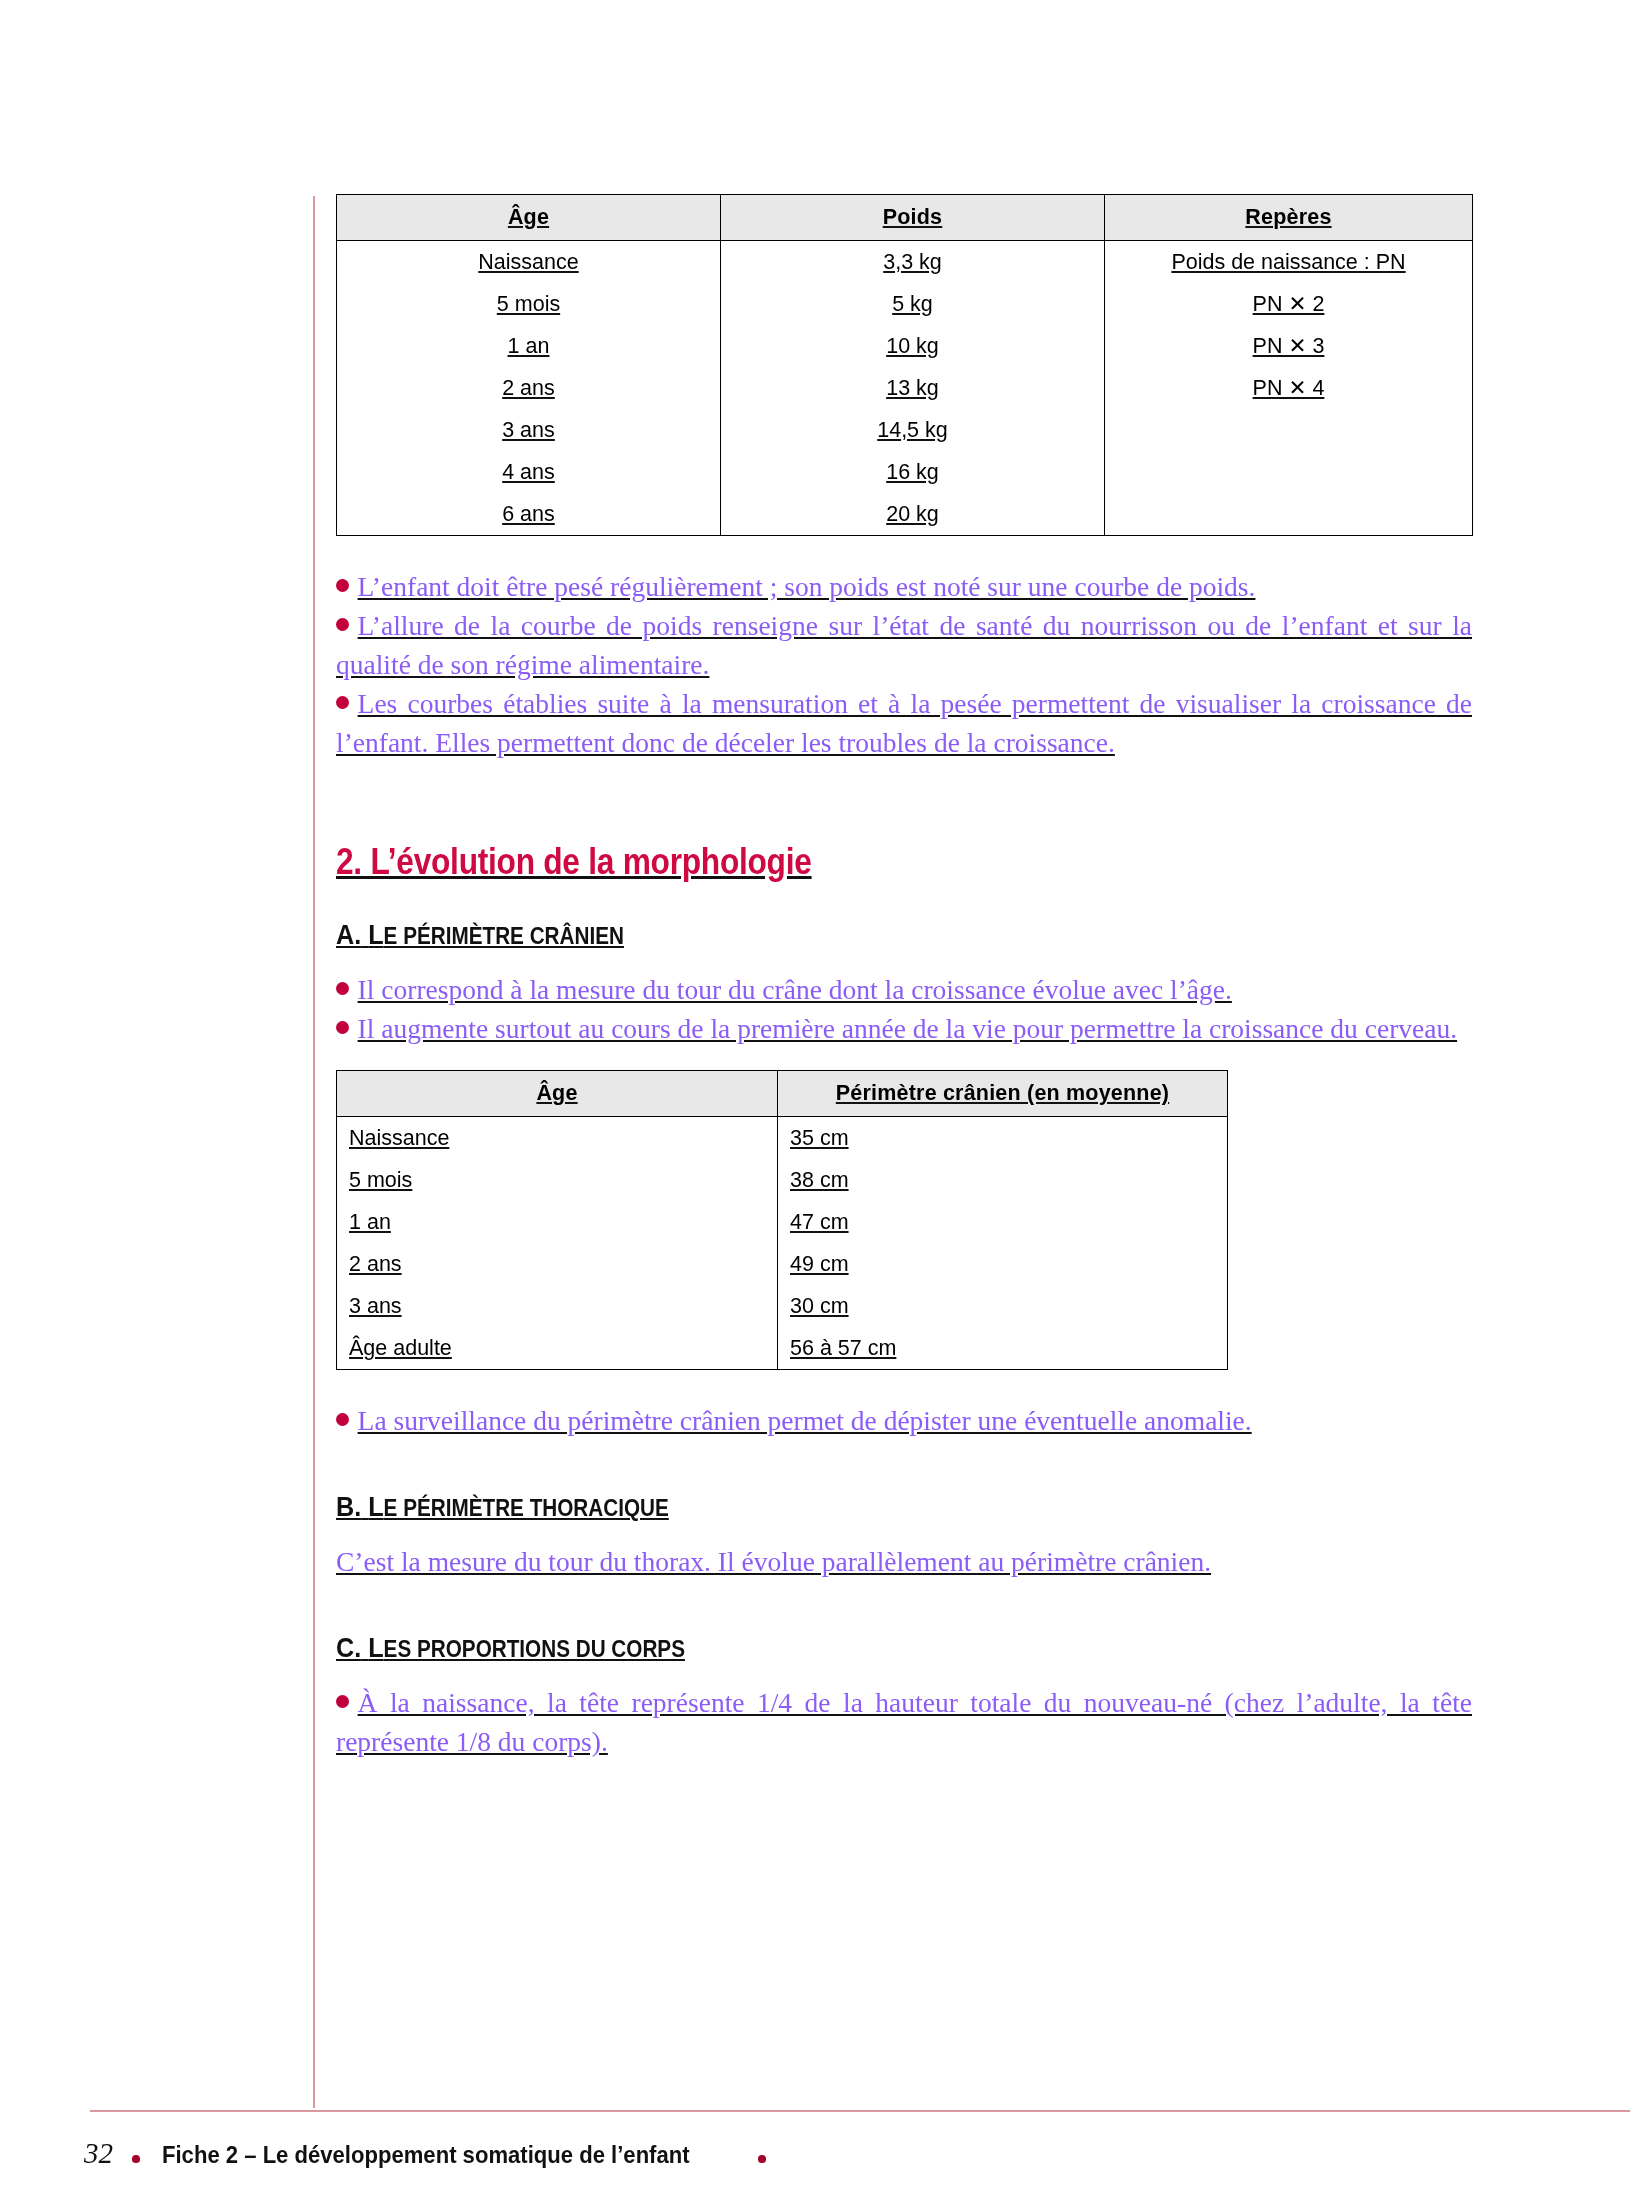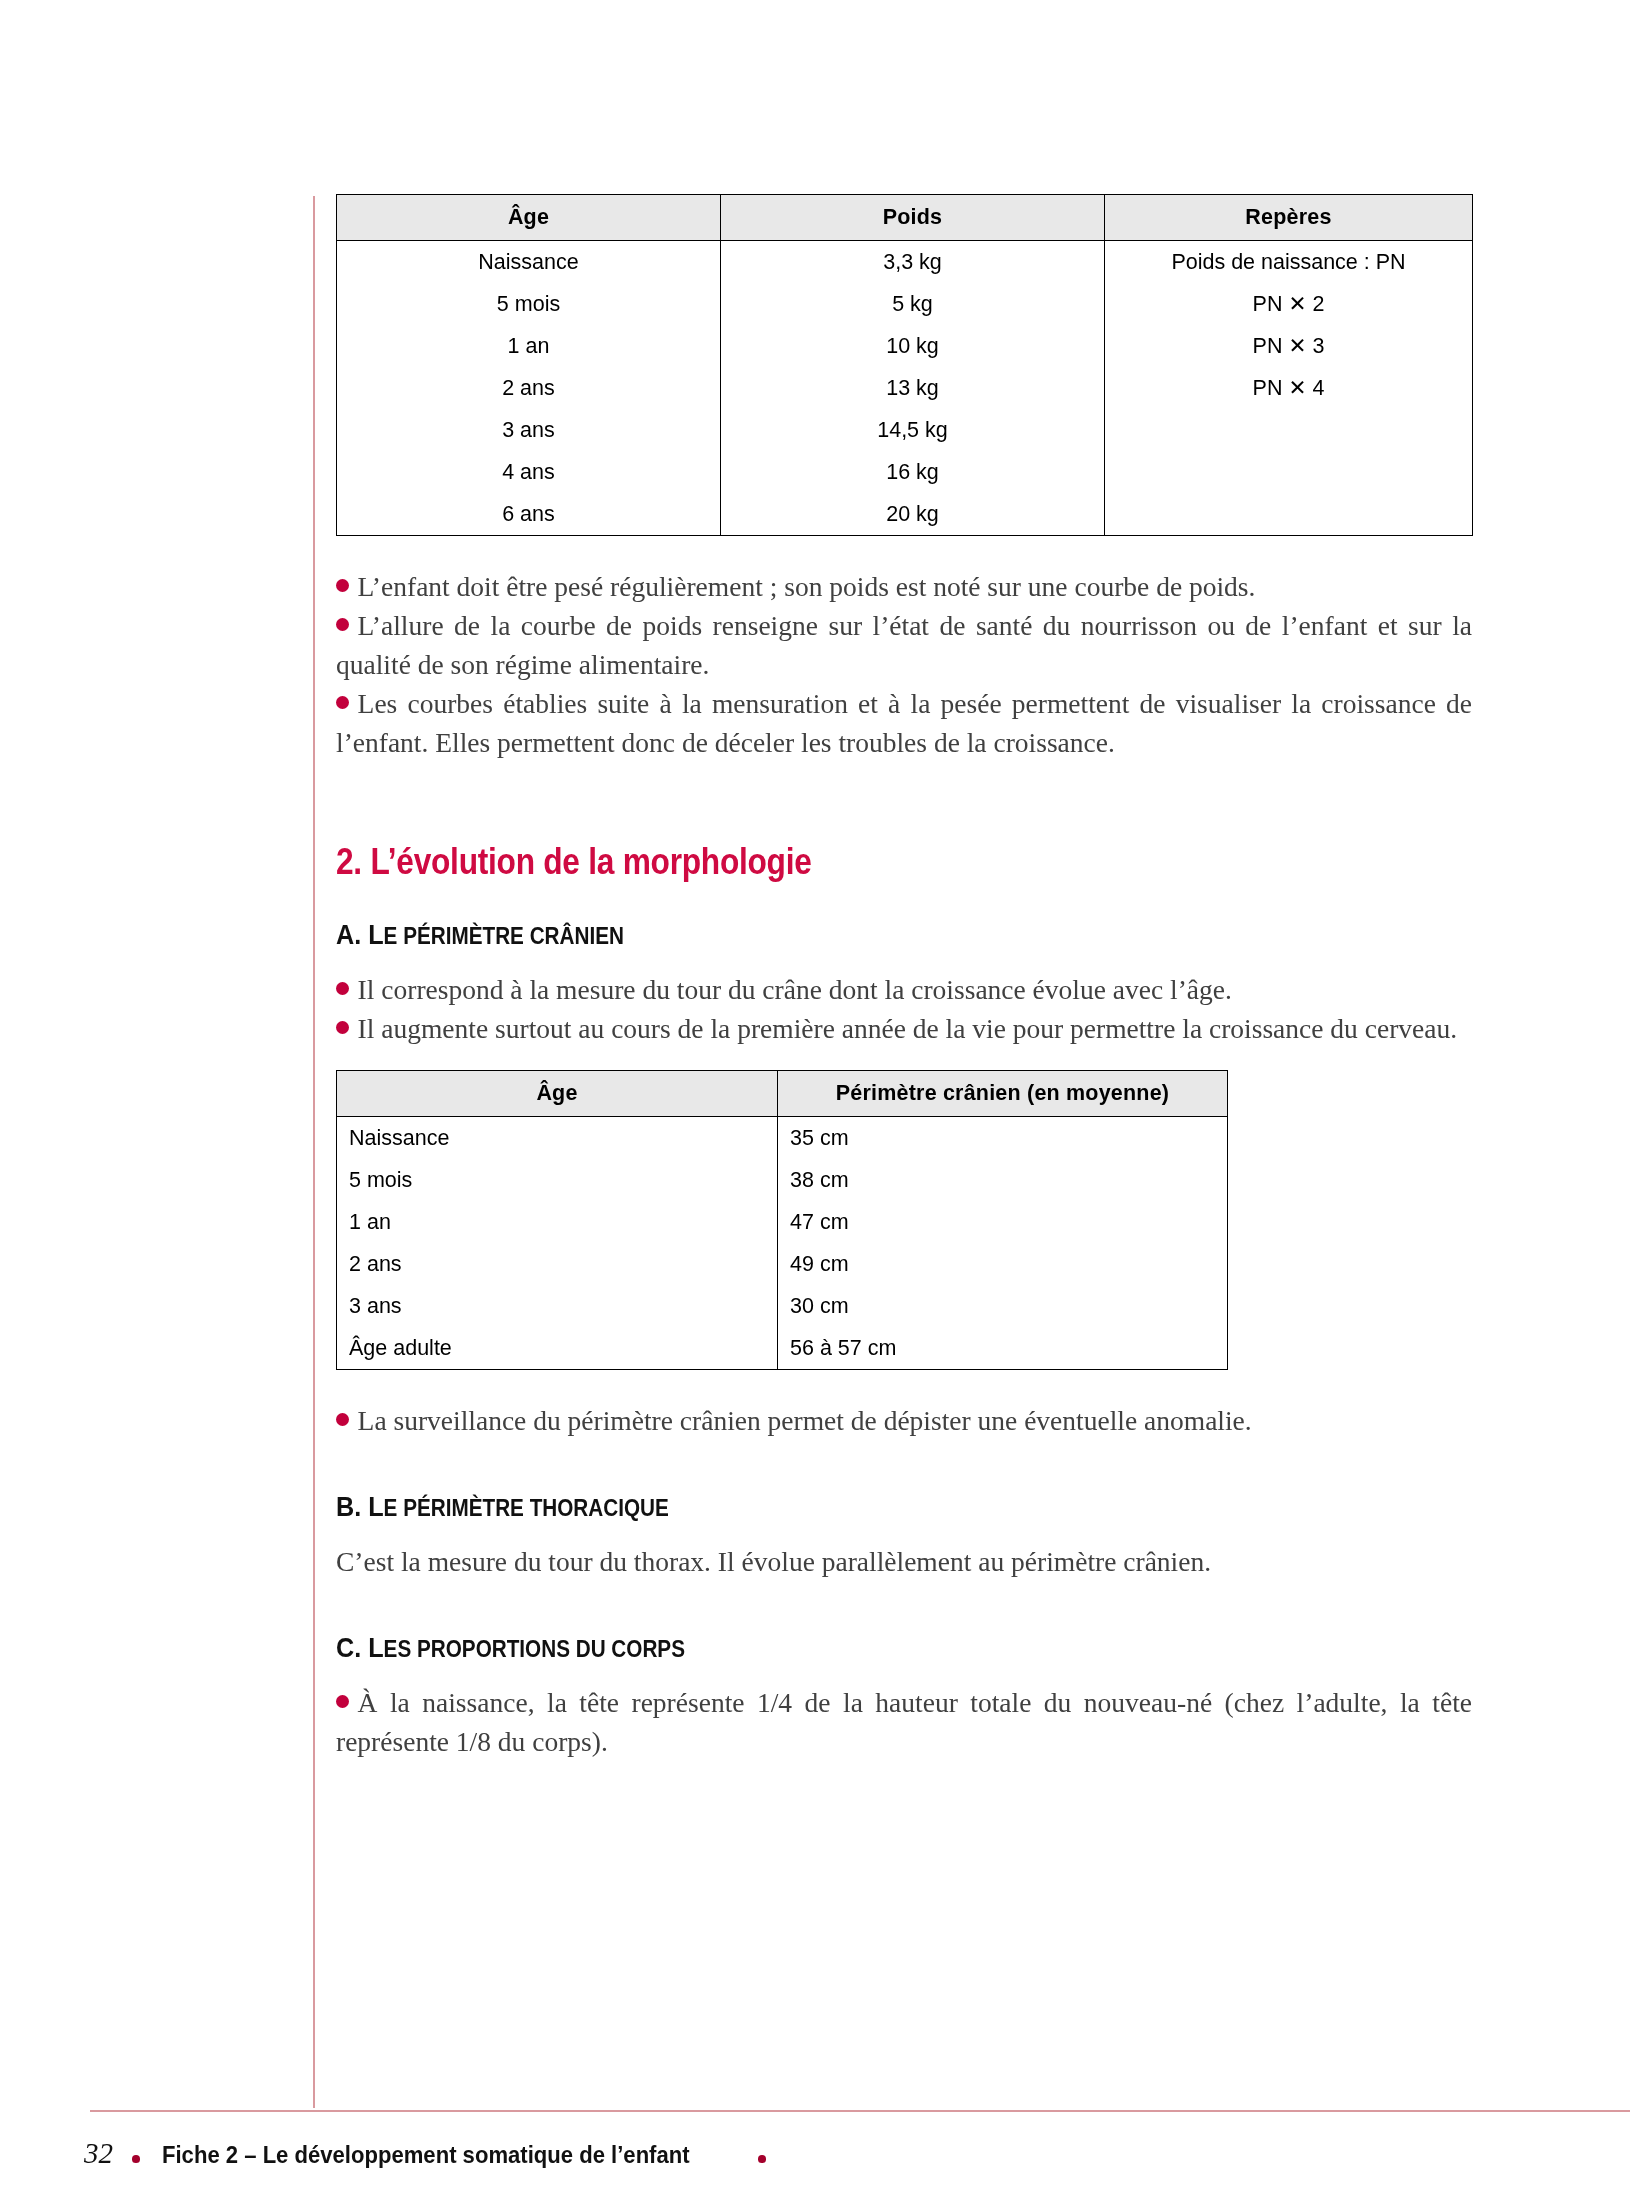--- a/index.html
+++ b/index.html
@@ -42,20 +42,21 @@
     height: 1.7px;
     background: #d99a9f;
   }
 
   
   #content {
     position: absolute;
     left: 336px;
     top: 194px;
     width: 1136px;
+    text-decoration: underline;
   }
 
   
   table.doc-table {
     border-collapse: collapse;
     table-layout: fixed;
     font-family: "Liberation Sans", "DejaVu Sans", sans-serif;
     color: #000000;
   }
   table.doc-table th,
@@ -95,21 +96,21 @@
   #table-pc td { border-top: none; border-bottom: none; }
   #table-pc tbody tr:last-child td { border-bottom: 1.7px solid #000; }
 
   
   p.body {
     margin: 0;
     font-size: 27.5px;
     line-height: 39px;
     text-align: justify;
     text-justify: inter-word;
-    color: #404040;
+    color: #8b5cf6;
     hyphens: manual;
   }
 
   .bullet {
     display: inline-block;
     width: 13px;
     height: 13px;
     border-radius: 50%;
     background: #c2003c;
     vertical-align: 4.3px;

